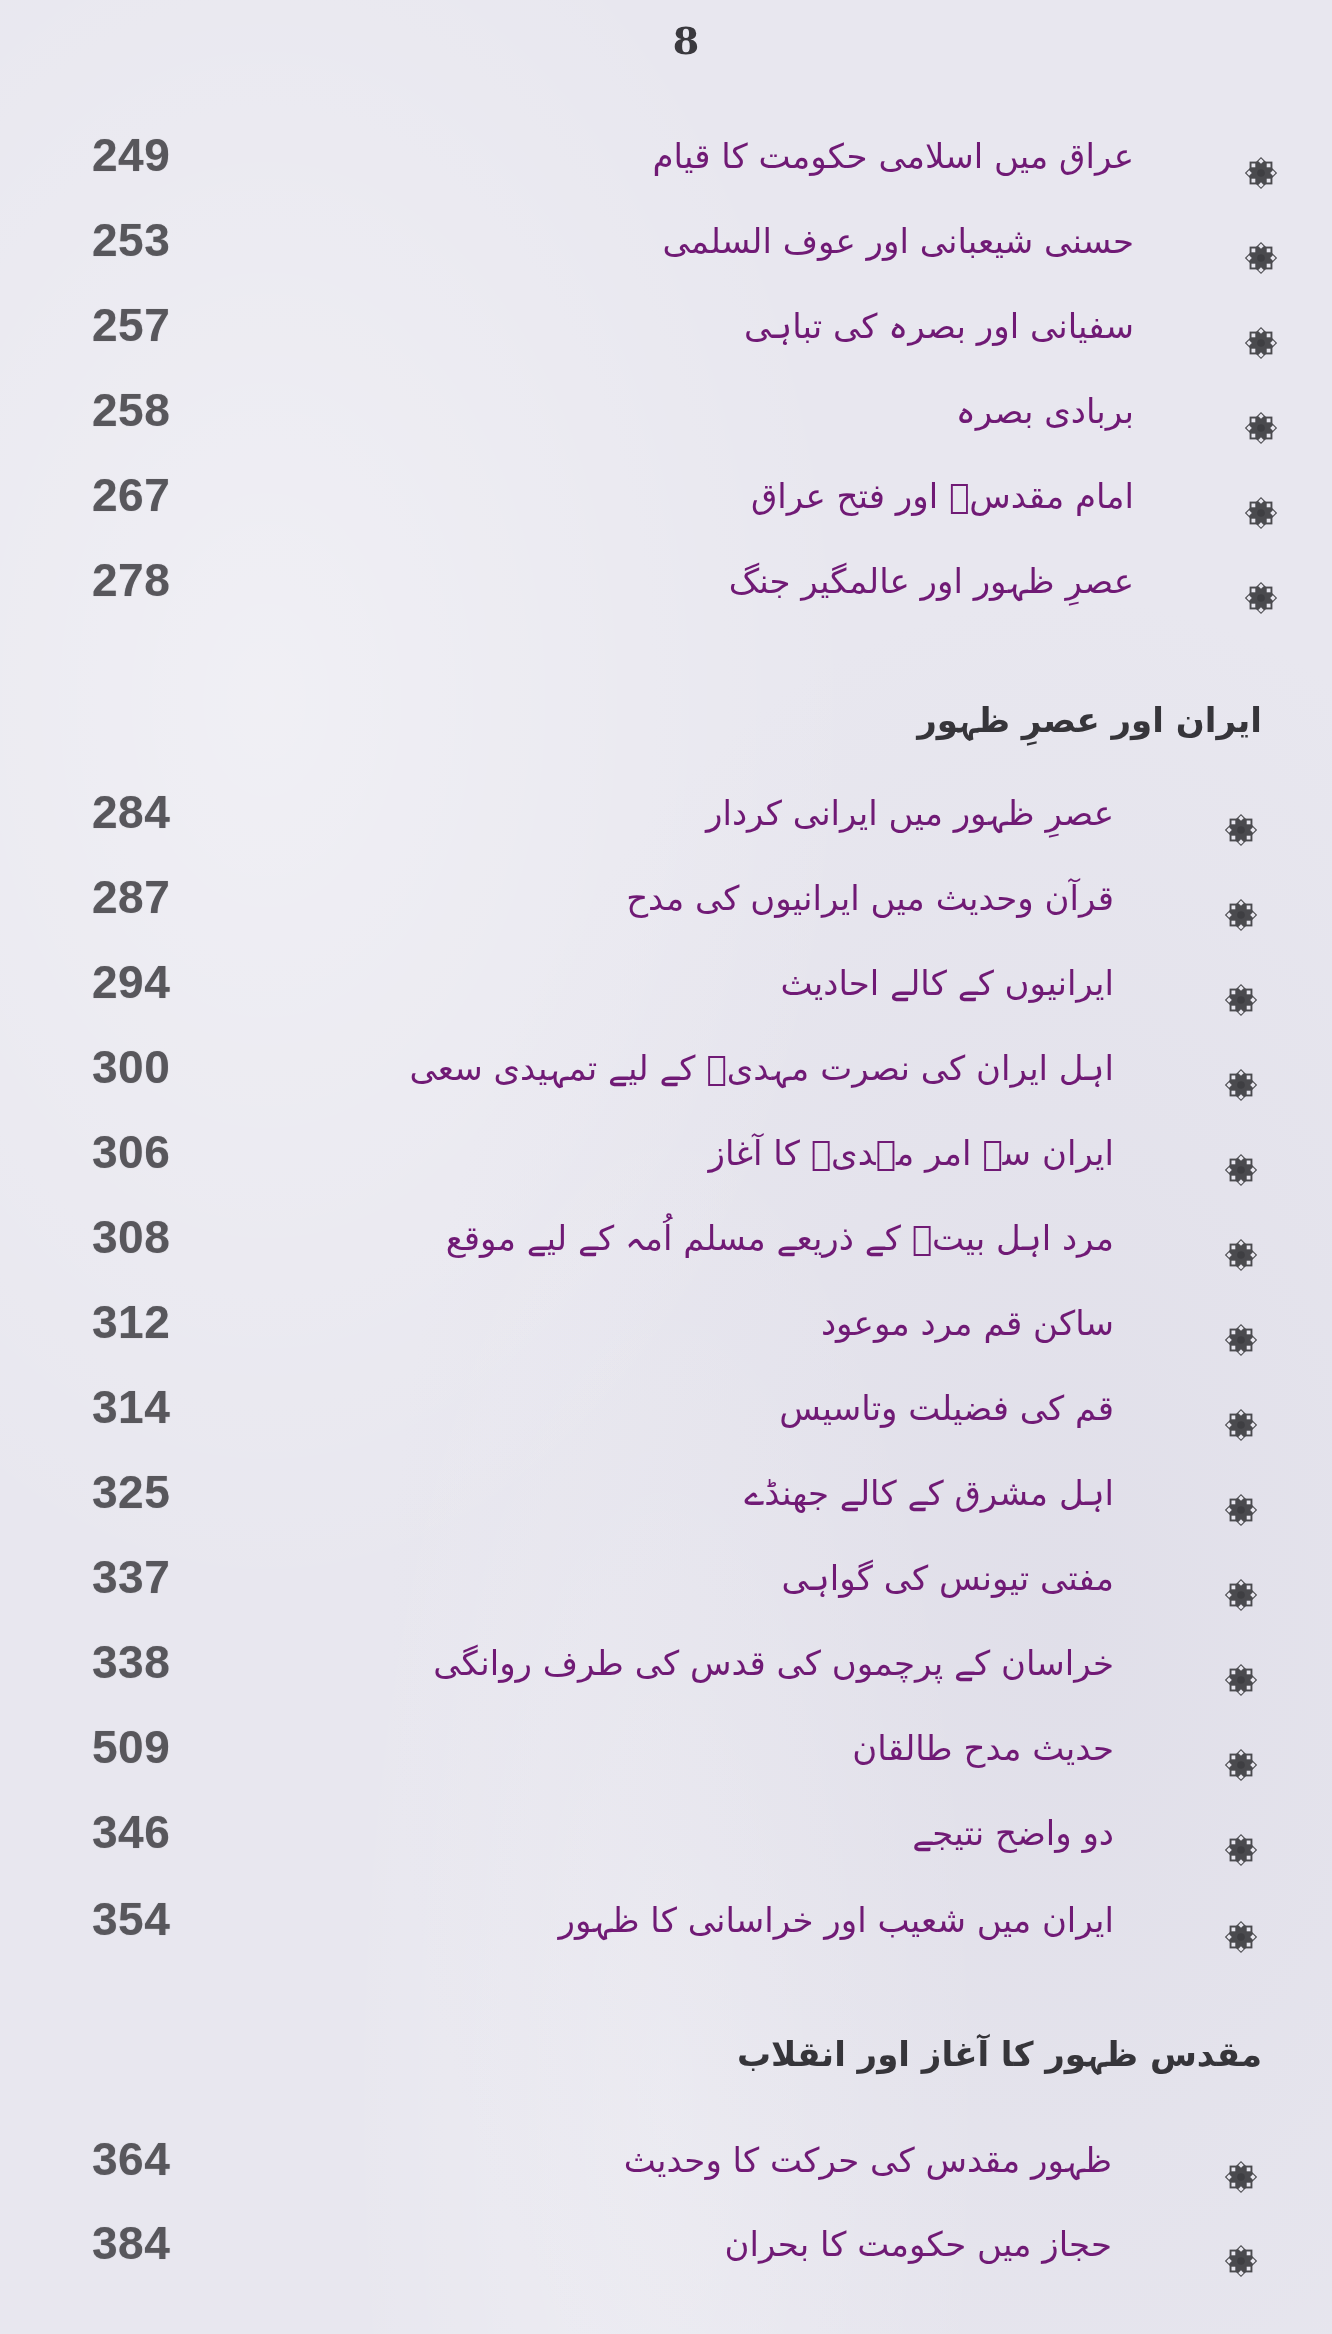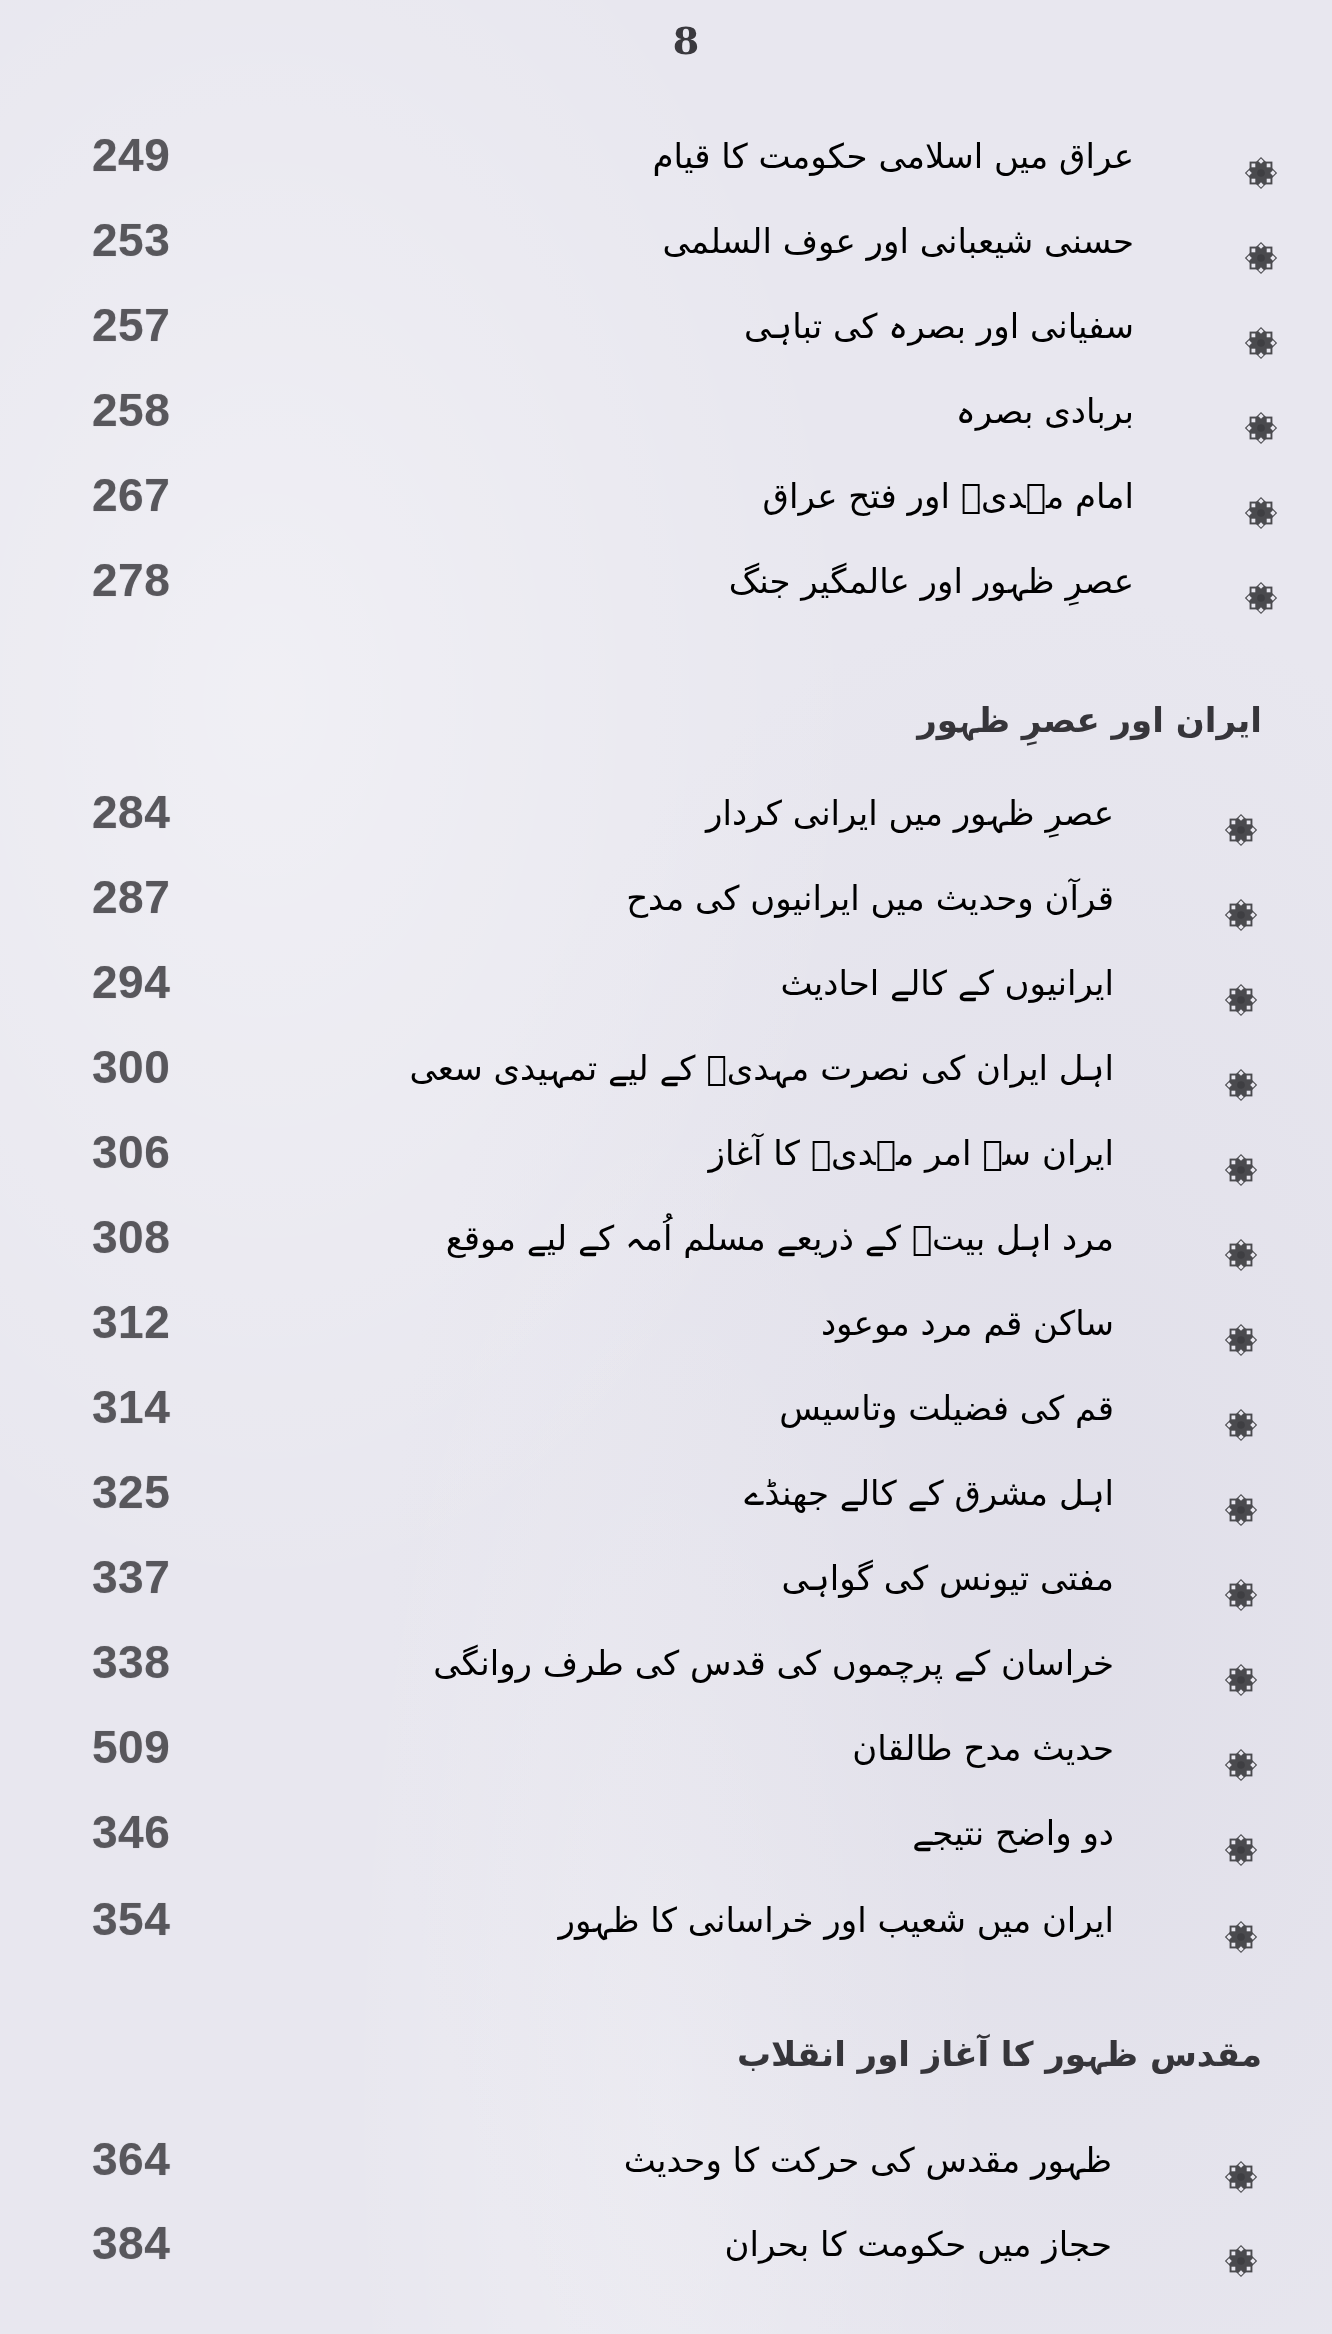--- a/index.html
+++ b/index.html
@@ -53,21 +53,21 @@
     margin-top: 10px;
   }
   .entry .title {
     position: absolute;
     top: 18px;
     direction: rtl;
     text-align: right;
     white-space: nowrap;
     font-family: "DejaVu Sans", sans-serif;
     font-size: 34px;
-    color: #000000;
+    color: #701a75;
     line-height: 1.2;
   }
   .entry .bullet {
     position: absolute;
     top: 36px;
     width: 38px;
     height: 38px;
   }
   .s1 .title { right: 198px; }
   .s1 .bullet { left: 1242px; }
@@ -148,21 +148,21 @@
     <span class="pg">258</span>
     <span class="title">بربادی بصرہ</span>
     <span class="bullet">
         <svg>
           <use href="#star-ornament"></use>
         </svg>
       </span>
   </div>
   <div class="entry s1" style="top:458px">
     <span class="pg">267</span>
-    <span class="title">امام مہدیؑ اور فتح عراق</span>
+    <span class="title">امام مقدسؑ اور فتح عراق</span>
     <span class="bullet">
         <svg>
           <use href="#star-ornament"></use>
         </svg>
       </span>
   </div>
   <div class="entry s1" style="top:543px">
     <span class="pg">278</span>
     <span class="title">عصرِ ظہور اور عالمگیر جنگ</span>
     <span class="bullet">

